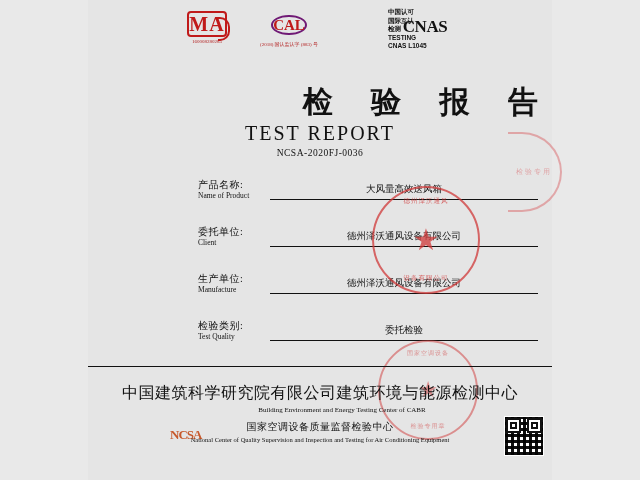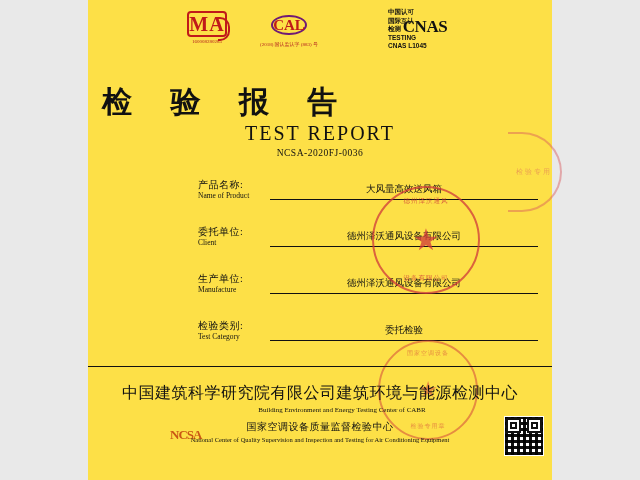--- a/index.html
+++ b/index.html
@@ -29,21 +29,21 @@
   }
   .margin-left { left: 0; }
   .margin-right { right: 0; }
 
   .sheet {
     position: absolute;
     left: 88px;
     top: 0;
     width: 464px;
     height: 480px;
-    background: #fde047;
+    background: #e5e5e5;
   }
 
   
   .logo-row {
     position: absolute;
     left: 80px;
     top: 10px;
     width: 310px;
     height: 56px;
   }
@@ -137,21 +137,21 @@
     font-weight: bold;
     font-family: "Liberation Sans", sans-serif;
     white-space: nowrap;
   }
 
   
   .title-cn {
     position: absolute;
     top: 82px;
     left: 0; right: 0;
-    text-align: left;
+    text-align: right;
     font-size: 30px;
     letter-spacing: 14px;
     text-indent: 14px;
     color: #111;
     font-family: "DejaVu Serif", serif;
     font-weight: bold;
   }
   .title-en {
     position: absolute;
     top: 122px;
@@ -443,21 +443,21 @@
 
       <div class="field">
         <span class="label-cn">生产单位:</span>
         <span class="label-en">Manufacture</span>
         <span class="value">德州泽沃通风设备有限公司</span>
         <span class="rule"></span>
       </div>
 
       <div class="field">
         <span class="label-cn">检验类别:</span>
-        <span class="label-en">Test Category</span>
+        <span class="label-en">Test Quality</span>
         <span class="value">委托检验</span>
         <span class="rule"></span>
       </div>
     </div>
 
     <div class="seal seal-main">
       <span class="seal-text-top">德州泽沃通风</span>
       <span class="star">★</span>
       <span class="seal-text">设备有限公司</span>
     </div>

